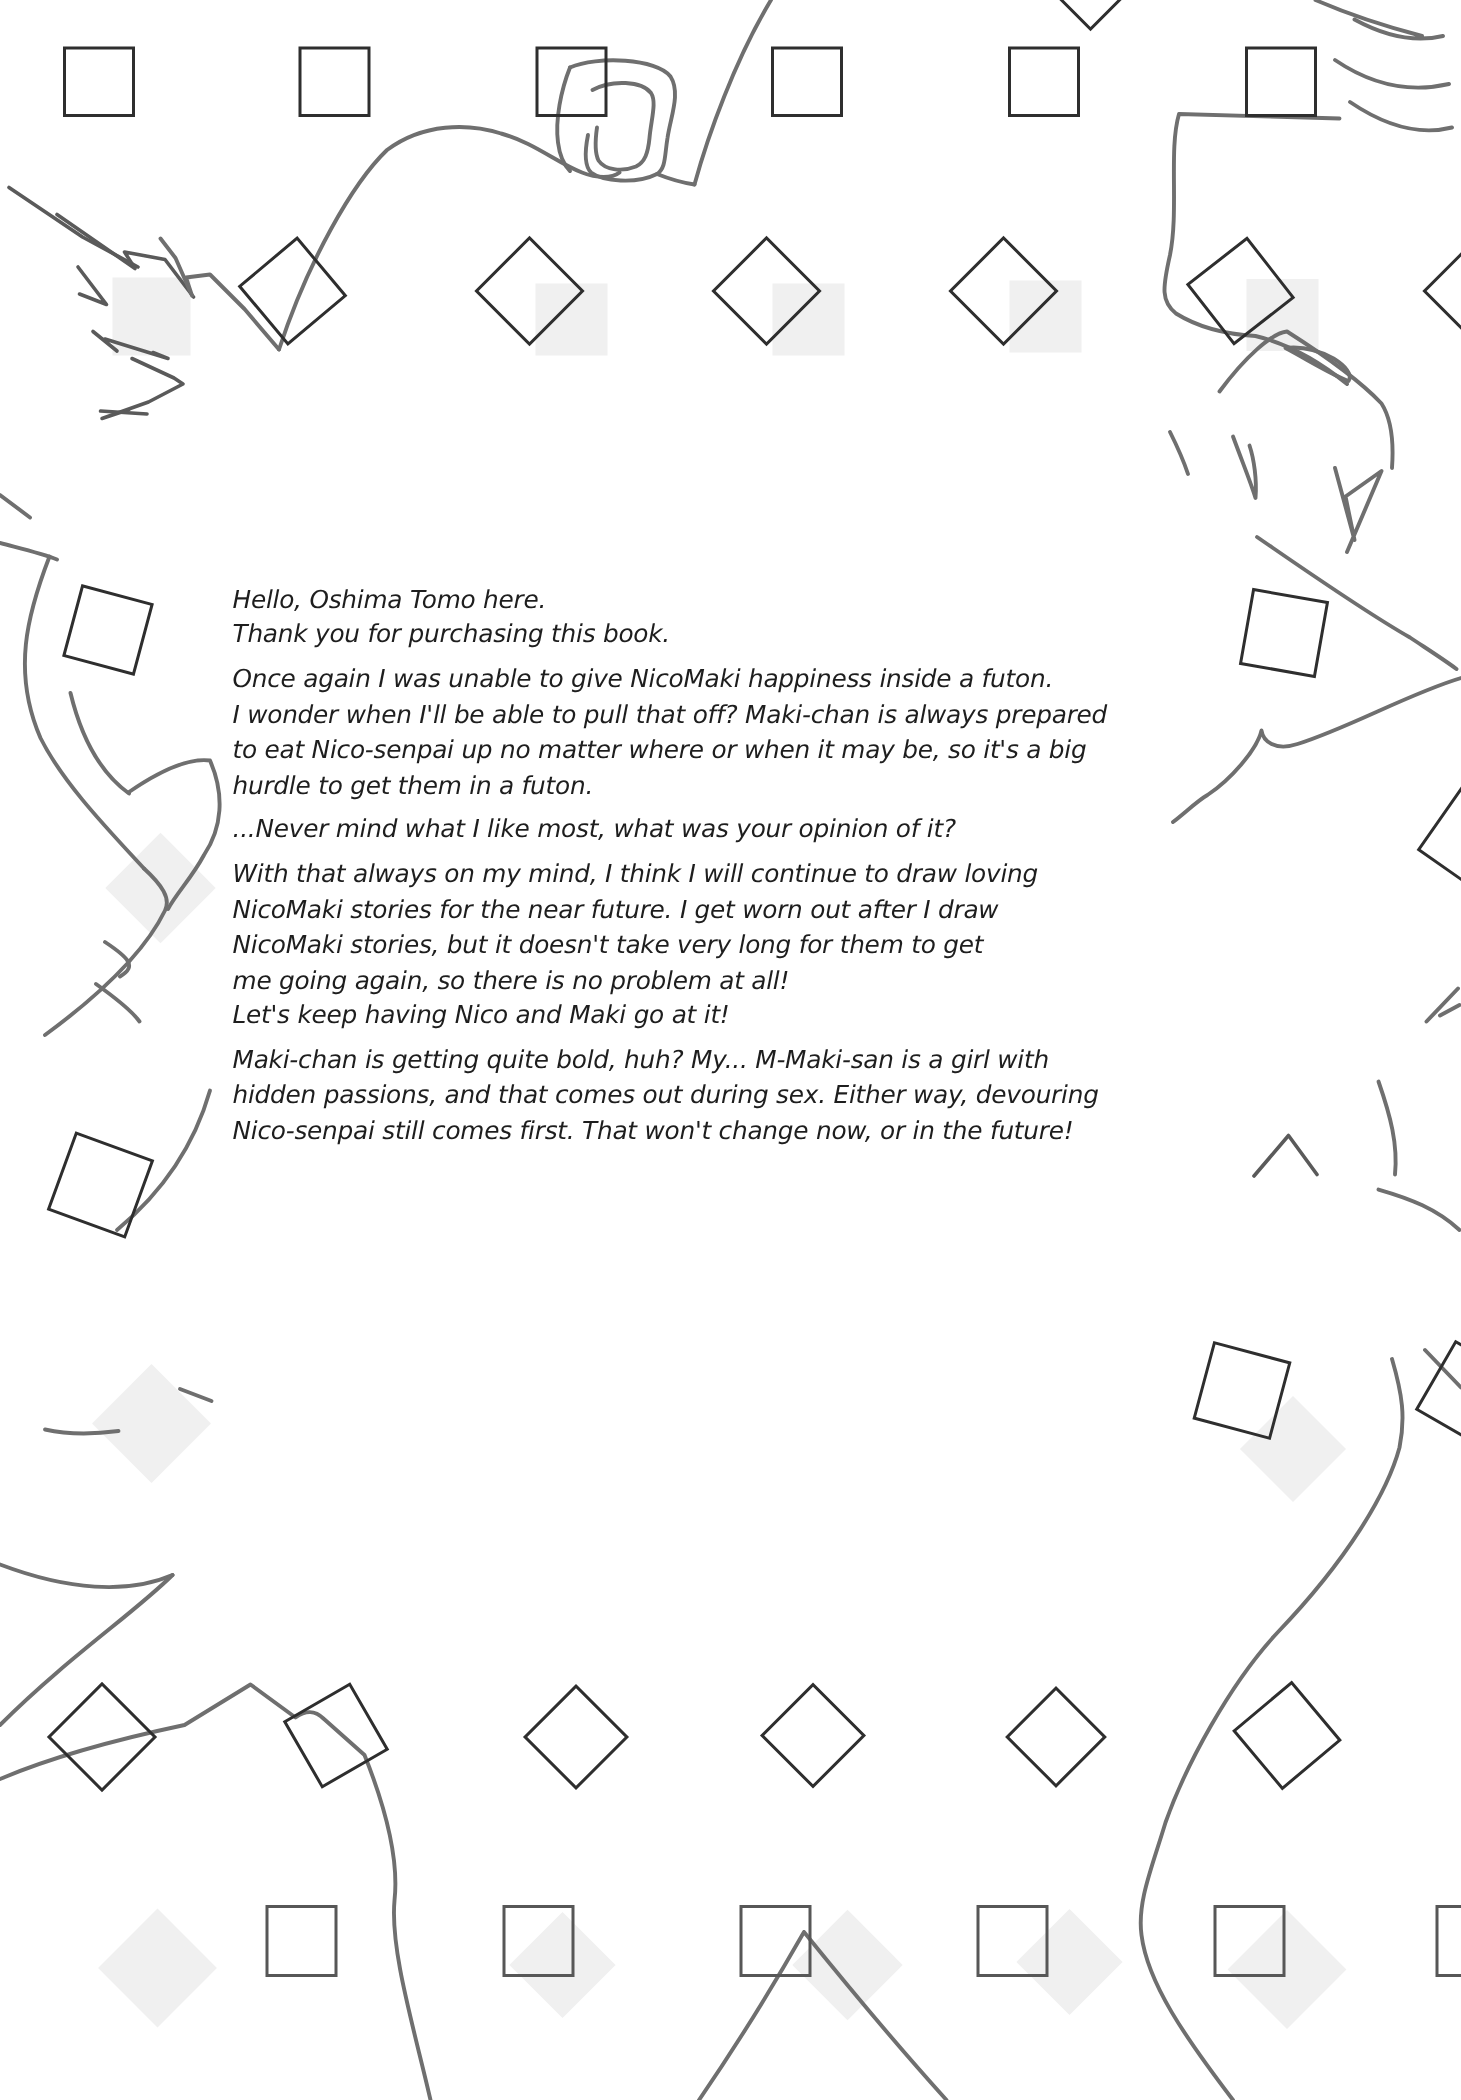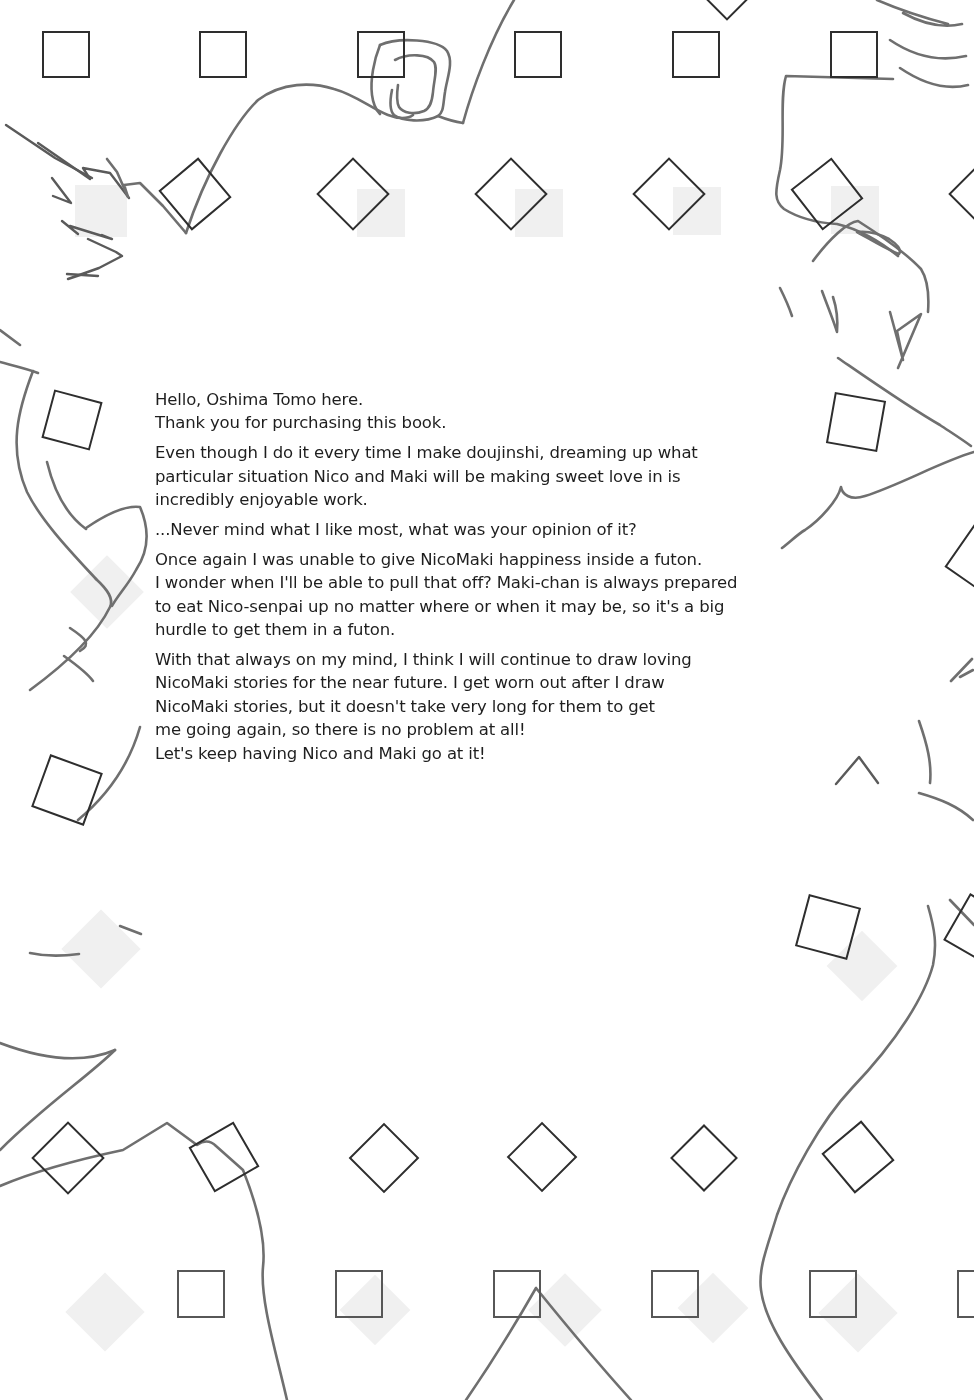--- a/index.html
+++ b/index.html
@@ -11,21 +11,21 @@
   .sq{position:absolute;box-sizing:border-box;border:2.4px solid #2e2e2e;background:transparent;}
   .sq.gray{border-color:#575757;border-width:2.2px;}
   .dia{position:absolute;box-sizing:border-box;border:2.2px solid #2e2e2e;background:transparent;}
   .faint{position:absolute;background:#f0f0f0;}
   svg.sketch{position:absolute;left:0;top:0;}
   .text-block{
     position:absolute;left:155px;top:388px;width:700px;
     font-size:16.5px;line-height:23.4px;letter-spacing:-0.15px;
     color:#1e1e1e;
   }
-  .text-block p{margin:0 0 6.5px 0;}
+  .text-block p{margin:0 0 6.5px 0;font-style:italic;}
 </style>
 </head>
 <body>
 
 <div class="page">
 
   <div class="layer" id="faint-layer">
       <div class="faint" style="left: 75px; top: 185px; width: 52px; height: 52px;"></div>
       <div class="faint" style="left: 357px; top: 189px; width: 48px; height: 48px;"></div>
       <div class="faint" style="left: 515px; top: 189px; width: 48px; height: 48px;"></div>
@@ -115,19 +115,19 @@
       <div class="dia" style="left: 42px; top: 1132px; width: 52px; height: 52px; transform: rotate(45deg);"></div>
       <div class="dia" style="left: 198px; top: 1131px; width: 52px; height: 52px; transform: rotate(60deg);"></div>
       <div class="dia" style="left: 359px; top: 1133px; width: 50px; height: 50px; transform: rotate(45deg);"></div>
       <div class="dia" style="left: 517px; top: 1132px; width: 50px; height: 50px; transform: rotate(45deg);"></div>
       <div class="dia" style="left: 680px; top: 1134px; width: 48px; height: 48px; transform: rotate(45deg);"></div>
       <div class="dia" style="left: 832px; top: 1131px; width: 52px; height: 52px; transform: rotate(50deg);"></div>
     </div>
 
   <div class="text-block" id="afterword-text">
       <p>Hello, Oshima Tomo here.<br>Thank you for purchasing this book.</p>
-      <p>Even though I do it every time I make doujinshi, dreaming up what<br>particular situation Nico and Maki will be making sweet love in is<br>incredibly enjoyable work.</p>
+      <p>Once again I was unable to give NicoMaki happiness inside a futon.<br>I wonder when I'll be able to pull that off? Maki-chan is always prepared<br>to eat Nico-senpai up no matter where or when it may be, so it's a big<br>hurdle to get them in a futon.</p>
       <p>...Never mind what I like most, what was your opinion of it?</p>
-      <p>Once again I was unable to give NicoMaki happiness inside a futon.<br>I wonder when I'll be able to pull that off? Maki-chan is always prepared<br>to eat Nico-senpai up no matter where or when it may be, so it's a big<br>hurdle to get them in a futon.</p>
       <p>With that always on my mind, I think I will continue to draw loving<br>NicoMaki stories for the near future. I get worn out after I draw<br>NicoMaki stories, but it doesn't take very long for them to get<br>me going again, so there is no problem at all!<br>Let's keep having Nico and Maki go at it!</p>
+      <p>Maki-chan is getting quite bold, huh? My... M-Maki-san is a girl with<br>hidden passions, and that comes out during sex. Either way, devouring<br>Nico-senpai still comes first. That won't change now, or in the future!</p>
     </div>
 
 </div>
 
 </body></html>

